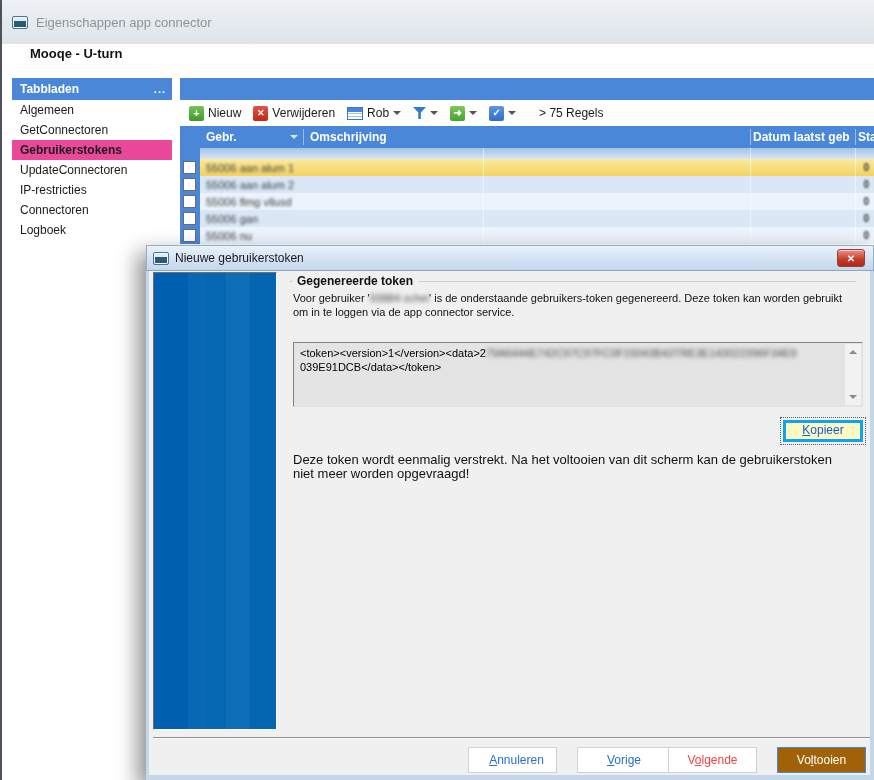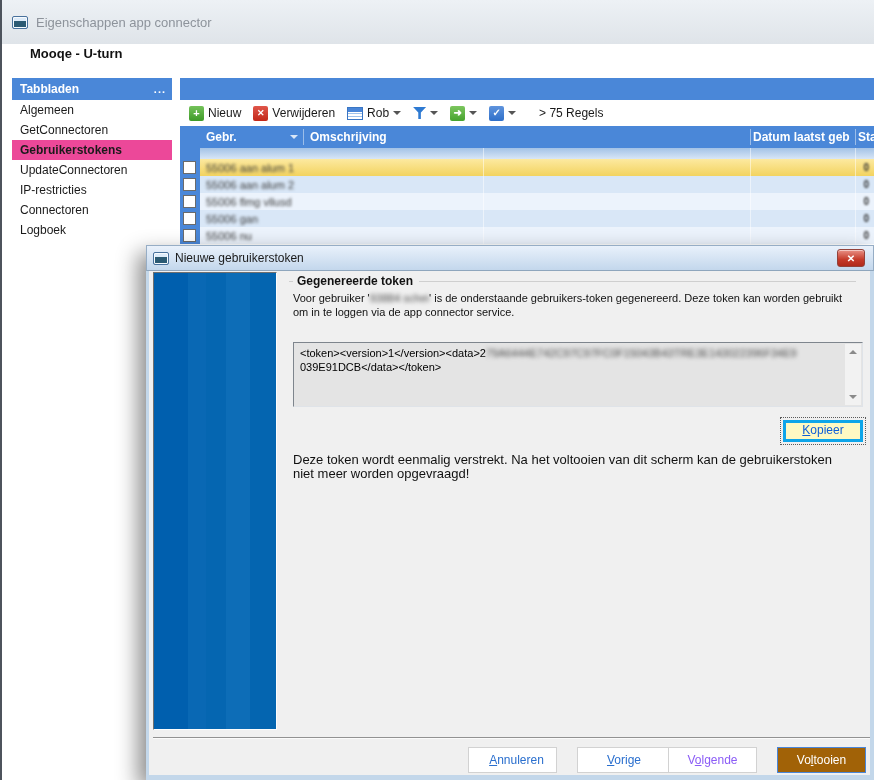--- a/index.html
+++ b/index.html
@@ -106,21 +106,21 @@
     border:3px solid #0ea5e9; outline:1px dotted #5a5a5a; outline-offset:2px;
     color:#0f5ed7; font-size:12px; display:flex; align-items:flex-start; justify-content:center; cursor:pointer; }
 
   .warning { position:absolute; left:144px; top:182px; width:560px; font-size:13px; line-height:14px; color:#111; }
 
   .btn-sep { position:absolute; left:4px; right:0; top:466px; height:1px; background:#929292; box-shadow:0 1px 0 #fbfbfb; }
   .dlg-btn { position:absolute; top:476px; height:26px; background:#fff; border:1px solid #d2d2d2;
     color:#2a6fce; font-size:12px; display:flex; align-items:center; justify-content:center; cursor:pointer; }
   .btn-cancel { left:319px; width:89px;padding-left:8px; }
   .btn-prev { left:428px; width:94px; }
-  .btn-next { left:519px; width:89px; color:#8b5cf6; }
+  .btn-next { left:519px; width:89px; color:#ef4444; }
   .btn-finish { left:628px; width:89px; background:#a16207; border-color:#4a86d8; color:#fff;text-align:right; }
   .key { text-decoration:underline; }
 </style>
 </head>
 <body>
 
 <div class="win-left-edge"></div>
 
 <div class="titlebar">
   <div class="win-ico"></div>

